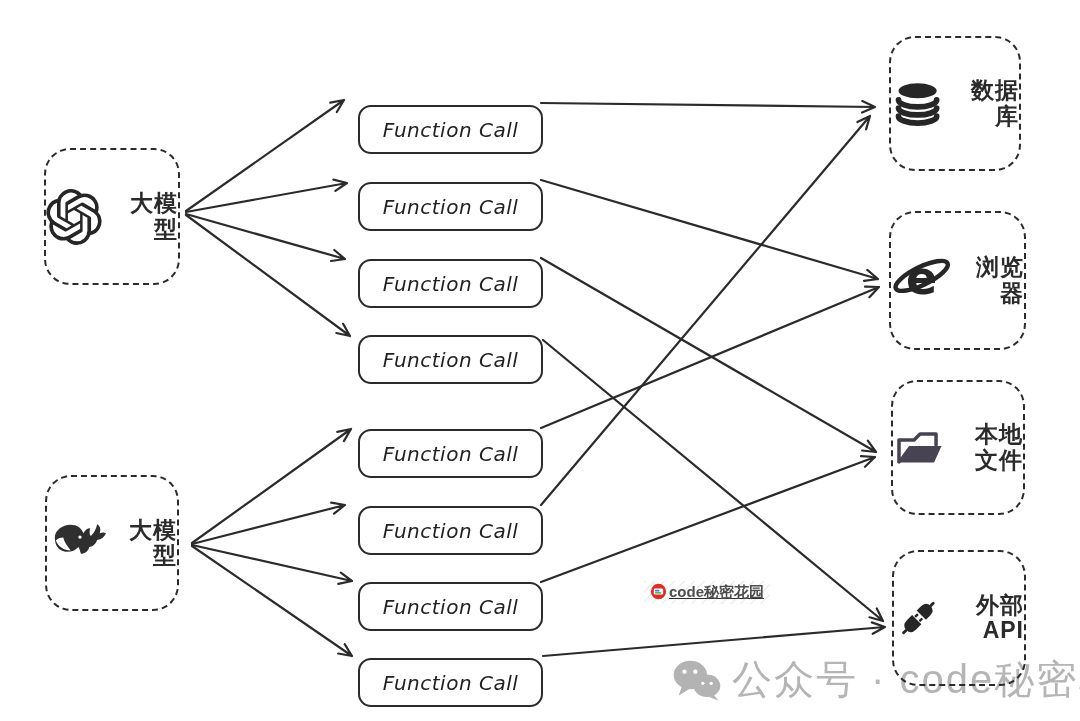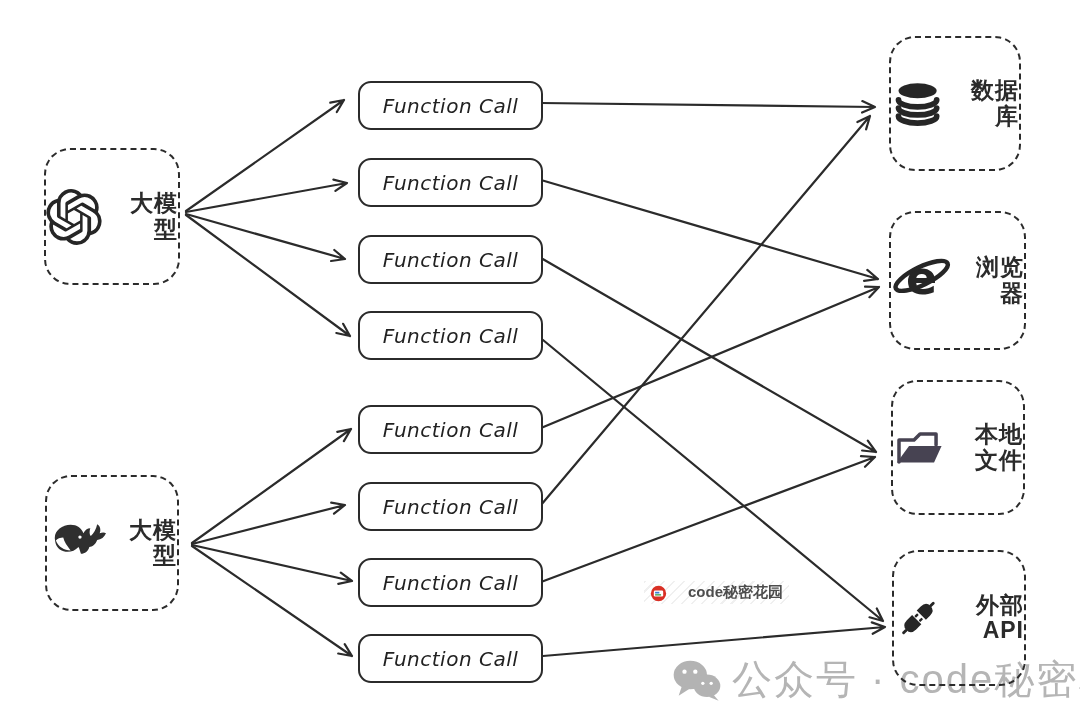--- a/index.html
+++ b/index.html
@@ -4,25 +4,25 @@
 <style>
   html,body{margin:0;padding:0;background:#fff;}
   .canvas{position:relative;width:1080px;height:721px;background:#fff;overflow:hidden;
           font-family:"Liberation Sans",sans-serif;color:#2b2b2b;}
   .arrows{position:absolute;left:0;top:0;z-index:2;}
   .arrows path{fill:none;stroke:#2b2b2b;stroke-width:2.2;stroke-linecap:round;stroke-linejoin:round;}
   .node{position:absolute;z-index:3;border:2.5px dashed #2b2b2b;border-radius:26px;
         display:flex;align-items:center;justify-content:center;gap:15px;text-align:right;}
   .node .nlabel{font-size:23px;font-weight:600;letter-spacing:1px;line-height:1.1;}
   .fc{position:absolute;z-index:3;left:358px;width:181px;height:45px;border:2.2px solid #2b2b2b;
-      border-radius:13px;background:#fff;display:flex;align-items:center;justify-content:center;}
+      border-radius:13px;background:#fff;display:flex;align-items:center;justify-content:center;margin-top:24px;}
   .fc span{font-family:"DejaVu Sans",sans-serif;font-style:italic;font-size:20px;
            font-weight:500;letter-spacing:.5px;color:#222;}
-  .wm-center{position:absolute;z-index:4;left:644px;top:581px;display:flex;align-items:flex-end;gap:21px;
-             padding:2px 6px;background:repeating-linear-gradient(135deg,rgba(130,130,130,.12) 0 1.5px,transparent 1.5px 7px);}
+  .wm-center{position:absolute;z-index:4;left:644px;top:581px;display:flex;align-items:flex-start;gap:2px;
+             padding:2px 6px;background:repeating-linear-gradient(135deg,rgba(130,130,130,.12) 0 1.5px,transparent 1.5px 7px);text-decoration:underline;}
   .wm-center span{font-size:15px;font-weight:600;color:#4d4d4d;}
   .wm-bottom{position:absolute;z-index:1;left:672px;top:652px;display:flex;align-items:center;gap:10px;}
   .wm-bottom span{font-size:40px;font-weight:500;color:#b5b5b5;letter-spacing:2px;white-space:nowrap;}
   .icon{display:block;}
 </style>
 </head>
 <body>
 
 <div class="canvas">
 

